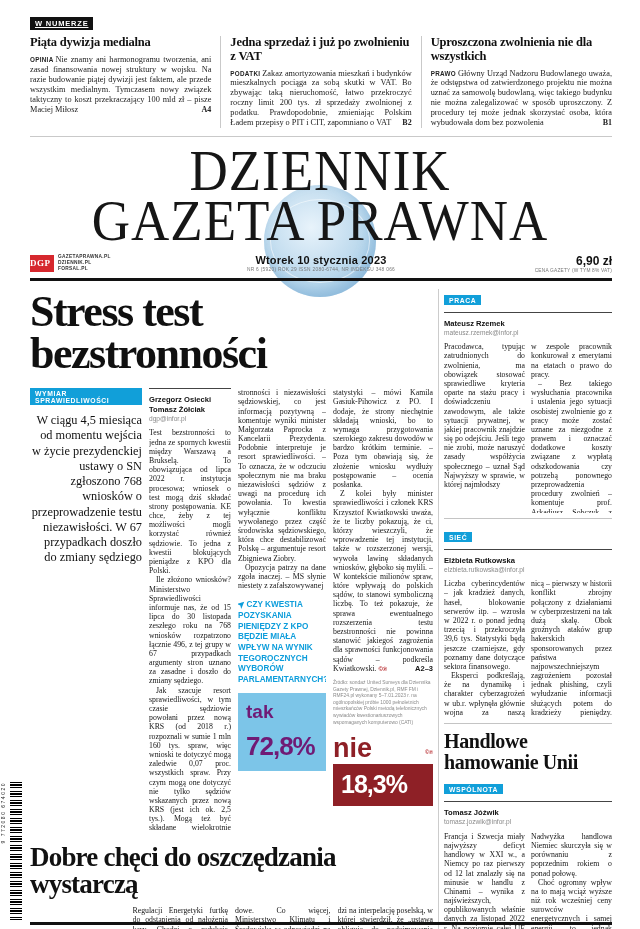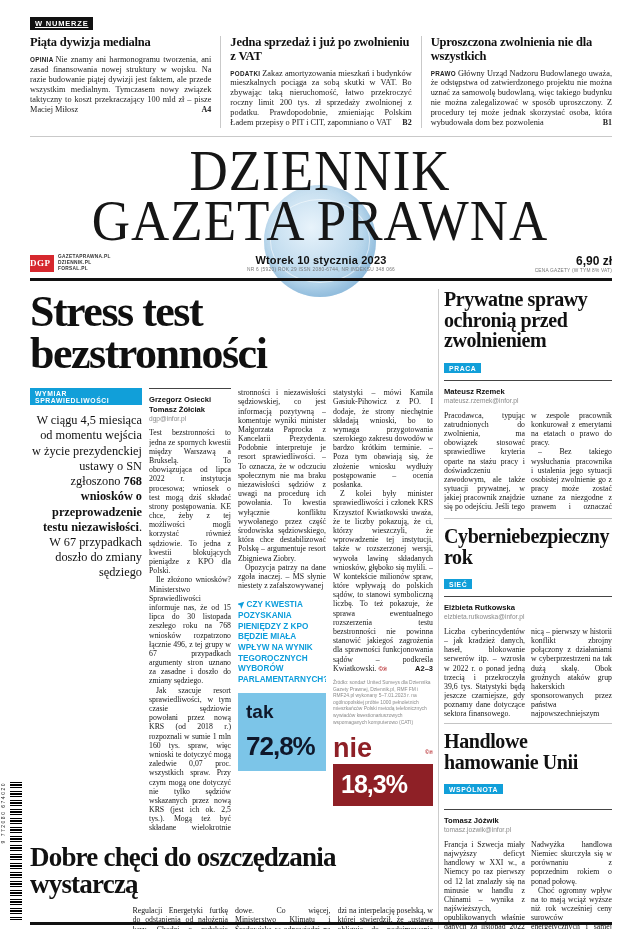--- a/index.html
+++ b/index.html
@@ -45,35 +45,35 @@
   .left-region { width:403px; }
   .vrule { width:1px; background:#ccc; margin:0 5px; }
   .rail { flex:1; }
 
   
   .lead-headline { font:700 44px/0.97 "Liberation Serif", serif; letter-spacing:-1.5px; color:#101010; margin:2px 0 12px; }
   .story-cols { display:flex; gap:7px; height:446px; overflow:hidden; }
   .lead-col { width:112px; flex:none; }
   .cat { display:inline-block; background:#119fd9; color:#fff; font:700 6.8px "Liberation Sans", sans-serif; letter-spacing:.6px; padding:2px 5px 1px; text-transform:uppercase; }
   .standfirst { margin-top:6px; font:12.3px/1.24 "Liberation Serif", serif; text-align:right; color:#111; }
-  .standfirst b { font-weight:700; }
+  .standfirst b { font-weight:400; }
   .bcol { flex:none; overflow:hidden; }
   .c1 { width:82px; } .c2 { width:88px; } .c3 { width:100px; }
   .bcol p, .railcol p, .bscol p { font:7.8px/1.18 "Liberation Serif", serif; text-align:justify; color:#151515; }
   .bcol p.ind, .railcol p.ind, .bscol p.ind { text-indent:7px; }
   .byline { border-top:1px solid #444; padding-top:6px; margin-bottom:5px; }
   .byline .name { display:block; font:700 7.6px/1.3 "Liberation Sans", sans-serif; }
   .byline .mail { display:block; font:6.6px/1.3 "Liberation Sans", sans-serif; color:#8a8a8a; }
   .endmark { color:#b32024; font:700 6px "Liberation Sans", sans-serif; letter-spacing:-.5px; }
   .pageref { float:right; font:700 7.5px "Liberation Sans", sans-serif; margin-left:3px; }
 
   
   .poll-q { margin-top:9px; font:700 8.2px/1.3 "Liberation Sans", sans-serif; color:#0d9ddb; text-transform:uppercase; }
   .poll-marker { display:inline-block; transform:rotate(-42deg); font-size:9px; color:#0d9ddb; margin-right:1px; }
-  .tak-box { margin-top:7px; background:#7cc5e8; color:#0f172a; padding:9px 8px 12px; }
+  .tak-box { margin-top:7px; background:#7cc5e8; color:#701a75; padding:9px 8px 12px; }
   .tak-box .albl { display:block; font:700 19px/1 "Liberation Sans", sans-serif; margin-bottom:12px; }
   .tak-box .aval { display:block; font:700 26px/1 "Liberation Sans", sans-serif; letter-spacing:-1px; }
   .poll-source { margin-top:7px; font:4.9px/1.35 "Liberation Sans", sans-serif; color:#8a8a8a; }
   .nie-lbl { margin-top:9px; font:700 27px/1 "Liberation Sans", sans-serif; color:#8e2026; }
   .nie-mark { float:right; color:#b32024; font:700 5.5px "Liberation Sans", sans-serif; margin-top:14px; }
   .nie-box { margin-top:2px; background:#8e2026; color:#fff; font:700 25px/1 "Liberation Sans", sans-serif; letter-spacing:-1px; padding:8px 8px 9px; }
 
   
   .rail-article { margin-bottom:4px; overflow:hidden; }
   .ra1 { height:224px; } .ra2 { height:192px; } .ra3 { height:212px; }
@@ -207,41 +207,39 @@
           </div>
         </div>
       </section>
     </div>
 
     <div class="vrule"></div>
 
     <aside class="rail">
 
       <article class="rail-article ra1">
-        <h3>Prywatne sprawy ochronią przed zwolnieniem</h3>
         <span class="cat">PRACA</span>
         <div class="byline" style="margin-top:5px;">
           <span class="name">Mateusz Rzemek</span>
           <span class="mail">mateusz.rzemek@infor.pl</span>
         </div>
         <div class="rail-cols">
           <div class="railcol">
             <p>Pracodawca, typując zatrudnionych do zwolnienia, ma obowiązek stosować sprawiedliwe kryteria oparte na stażu pracy i doświadczeniu zawodowym, ale także sytuacji prywatnej, w jakiej pracownik znajdzie się po odejściu. Jeśli tego nie zrobi, może naruszyć zasady współżycia społecznego – uznał Sąd Najwyższy w sprawie, w której najmłodszy</p>
           </div>
           <div class="railcol">
             <p>w zespole pracownik konkurował z emerytami na etatach o prawo do pracy.</p>
             <p class="ind"><span>– Bez takiego wysłuchania pracownika i ustalenia jego sytuacji osobistej zwolnienie go z pracy może zostać uznane za niezgodne z prawem i oznaczać dodatkowe koszty związane z wypłatą odszkodowania czy potrzebą ponownego przeprowadzenia procedury zwolnień – komentuje prof. Arkadiusz Sobczyk z Uniwersytetu Jagiellońskiego.</span> </p>
           </div>
         </div>
       </article>
 
       <hr class="rail-hr">
 
       <article class="rail-article ra2">
-        <h3>Cyberniebezpieczny rok</h3>
         <span class="cat">SIEĆ</span>
         <div class="byline" style="margin-top:5px;">
           <span class="name">Elżbieta Rutkowska</span>
           <span class="mail">elzbieta.rutkowska@infor.pl</span>
         </div>
         <div class="rail-cols">
           <div class="railcol">
             <p>Liczba cyberincydentów – jak kradzież danych, haseł, blokowanie serwerów itp. – wzrosła w 2022 r. o ponad jedną trzecią i przekroczyła 39,6 tys. Statystyki będą jeszcze czarniejsze, gdy poznamy dane dotyczące sektora finansowego.</p>
             <p class="ind">Eksperci podkreślają, że na dynamikę i charakter cyberzagrożeń w ub.r. wpłynęła głównie wojna za naszą wschodnią gra-</p>
           </div>
@@ -249,21 +247,21 @@
             <p><span>nicą – pierwszy w historii konflikt zbrojny połączony z działaniami w cyberprzestrzeni na tak dużą skalę. Obok groźnych ataków grup hakerskich sponsorowanych przez państwa najpowszechniejszym zagrożeniem pozostał jednak phishing, czyli wyłudzanie informacji służących potem do kradzieży pieniędzy. Takich przypadków odnotowano w ub.r. prawie 35 tys. Eksperci ostrzegają, że rosnąca aktywność cyberprzestępców utrzyma się zapewne i w tym roku.</span> </p>
           </div>
         </div>
       </article>
 
       <hr class="rail-hr">
 
       <article class="rail-article ra3">
         <h3>Handlowe hamowanie Unii</h3>
         <span class="cat">WSPÓLNOTA</span>
-        <div class="byline" style="margin-top:13px;">
+        <div class="byline" style="margin-top:5px;">
           <span class="name">Tomasz Jóźwik</span>
           <span class="mail">tomasz.jozwik@infor.pl</span>
         </div>
         <div class="rail-cols">
           <div class="railcol">
             <p>Francja i Szwecja miały najwyższy deficyt handlowy w XXI w., a Niemcy po raz pierwszy od 12 lat znalazły się na minusie w handlu z Chinami – wynika z najświeższych, opublikowanych właśnie danych za listopad 2022 r. Na poziomie całej UE w ciągu kilkunastu miesięcy przeszliśmy od 230 mld euro nadwyżki (licząc za 12 kolejnych miesięcy) w handlu towarami ze światem do 390 mld euro deficytu.</p>
           </div>
           <div class="railcol">
             <p>Nadwyżka handlowa Niemiec skurczyła się w porównaniu z poprzednim rokiem o ponad połowę.</p>
             <p class="ind"><span>Choć ogromny wpływ na to mają wciąż wyższe niż rok wcześniej ceny surowców energetycznych i samej energii, to jednak rekordowo złe wyniki niektórych państw – już po kilkudziesięcioprocentowych spadkach od zeszłorocznych szczytów cen ropy czy gazu – są poważnym ostrzeżeniem. Być może unijny model eksportowy, którego koniem pociągowym były Niemcy, powoli się wyczerpuje.</span> </p>

